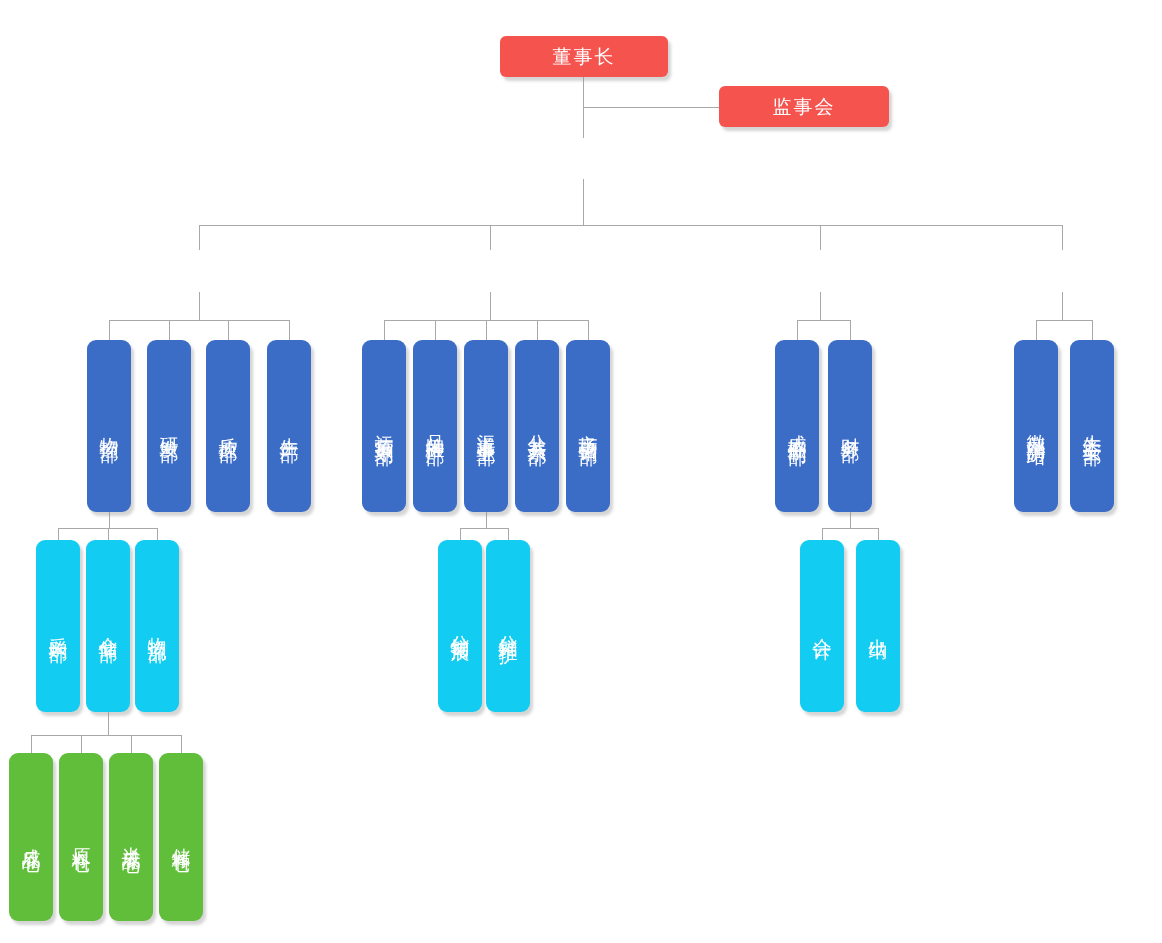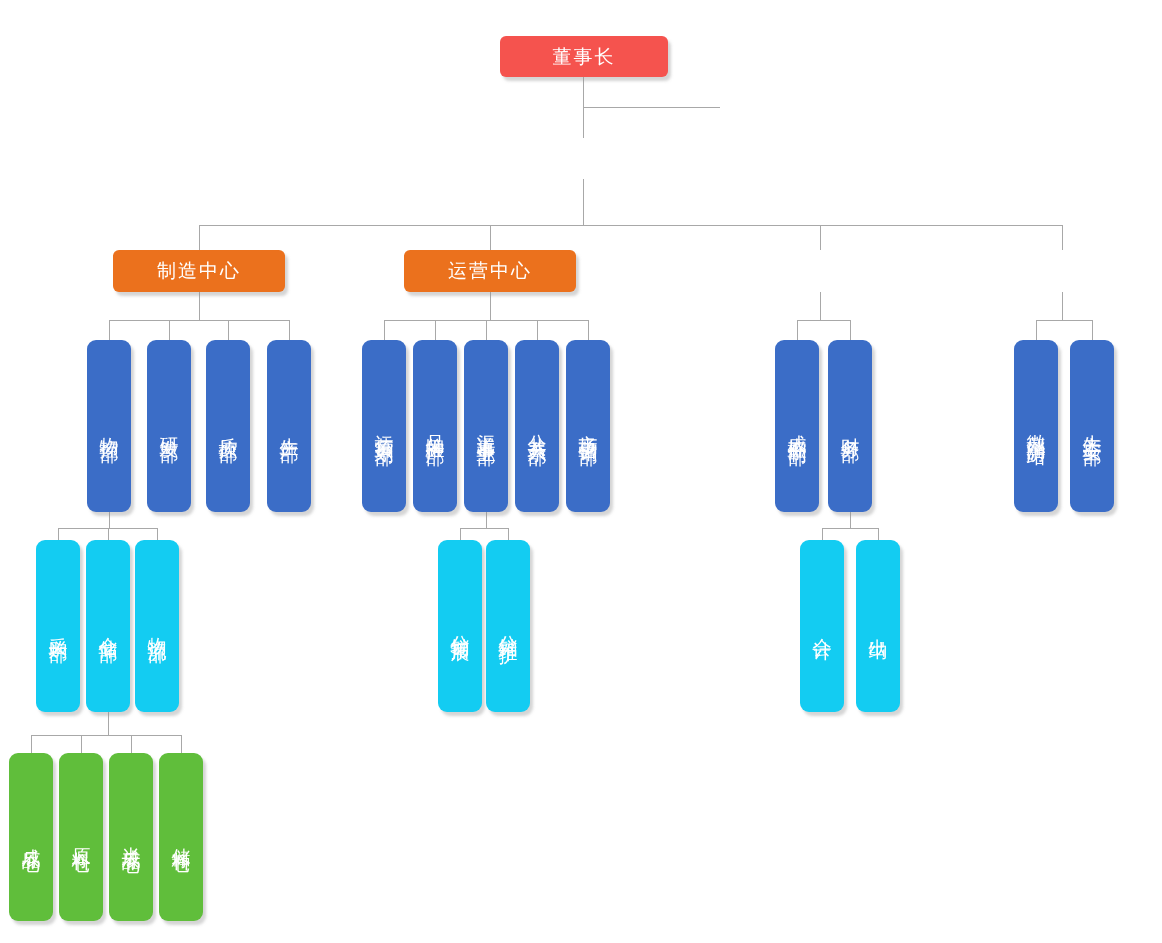--- a/index.html
+++ b/index.html
@@ -99,23 +99,22 @@
   <div class="line vl" style="left:878px;top:528px;height:12px"></div>
 
   <div class="line vl" style="left:108px;top:712px;height:23px"></div>
   <div class="line hl" style="left:31px;top:735px;width:150px"></div>
   <div class="line vl" style="left:31px;top:735px;height:18px"></div>
   <div class="line vl" style="left:81px;top:735px;height:18px"></div>
   <div class="line vl" style="left:131px;top:735px;height:18px"></div>
   <div class="line vl" style="left:181px;top:735px;height:18px"></div>
 
   <div class="node hbox lvl-exec" style="left:500px;top:36px;width:168px">董事长</div>
+  <div class="node hbox lvl-exec" style="left:719px;top:86px;width:170px">监事会</div>
 
-  <div class="node hbox lvl-center" style="left:113px;top:250px;width:172px">制造中心</div>
-  <div class="node hbox lvl-center" style="left:404px;top:250px;width:172px">运营中心</div>
 
   <div class="node vbox lvl-dept" style="left:87px;top:340px">物控部</div>
   <div class="node vbox lvl-dept" style="left:147px;top:340px">研发部</div>
   <div class="node vbox lvl-dept" style="left:206px;top:340px">质控部</div>
   <div class="node vbox lvl-dept" style="left:267px;top:340px">生产部</div>
   <div class="node vbox lvl-dept" style="left:362px;top:340px">运营策划部</div>
   <div class="node vbox lvl-dept" style="left:413px;top:340px">品牌推广部</div>
   <div class="node vbox lvl-dept" style="left:464px;top:340px">渠道事业部</div>
   <div class="node vbox lvl-dept" style="left:515px;top:340px">公共关系部</div>
   <div class="node vbox lvl-dept" style="left:566px;top:340px">市场营销部</div>

